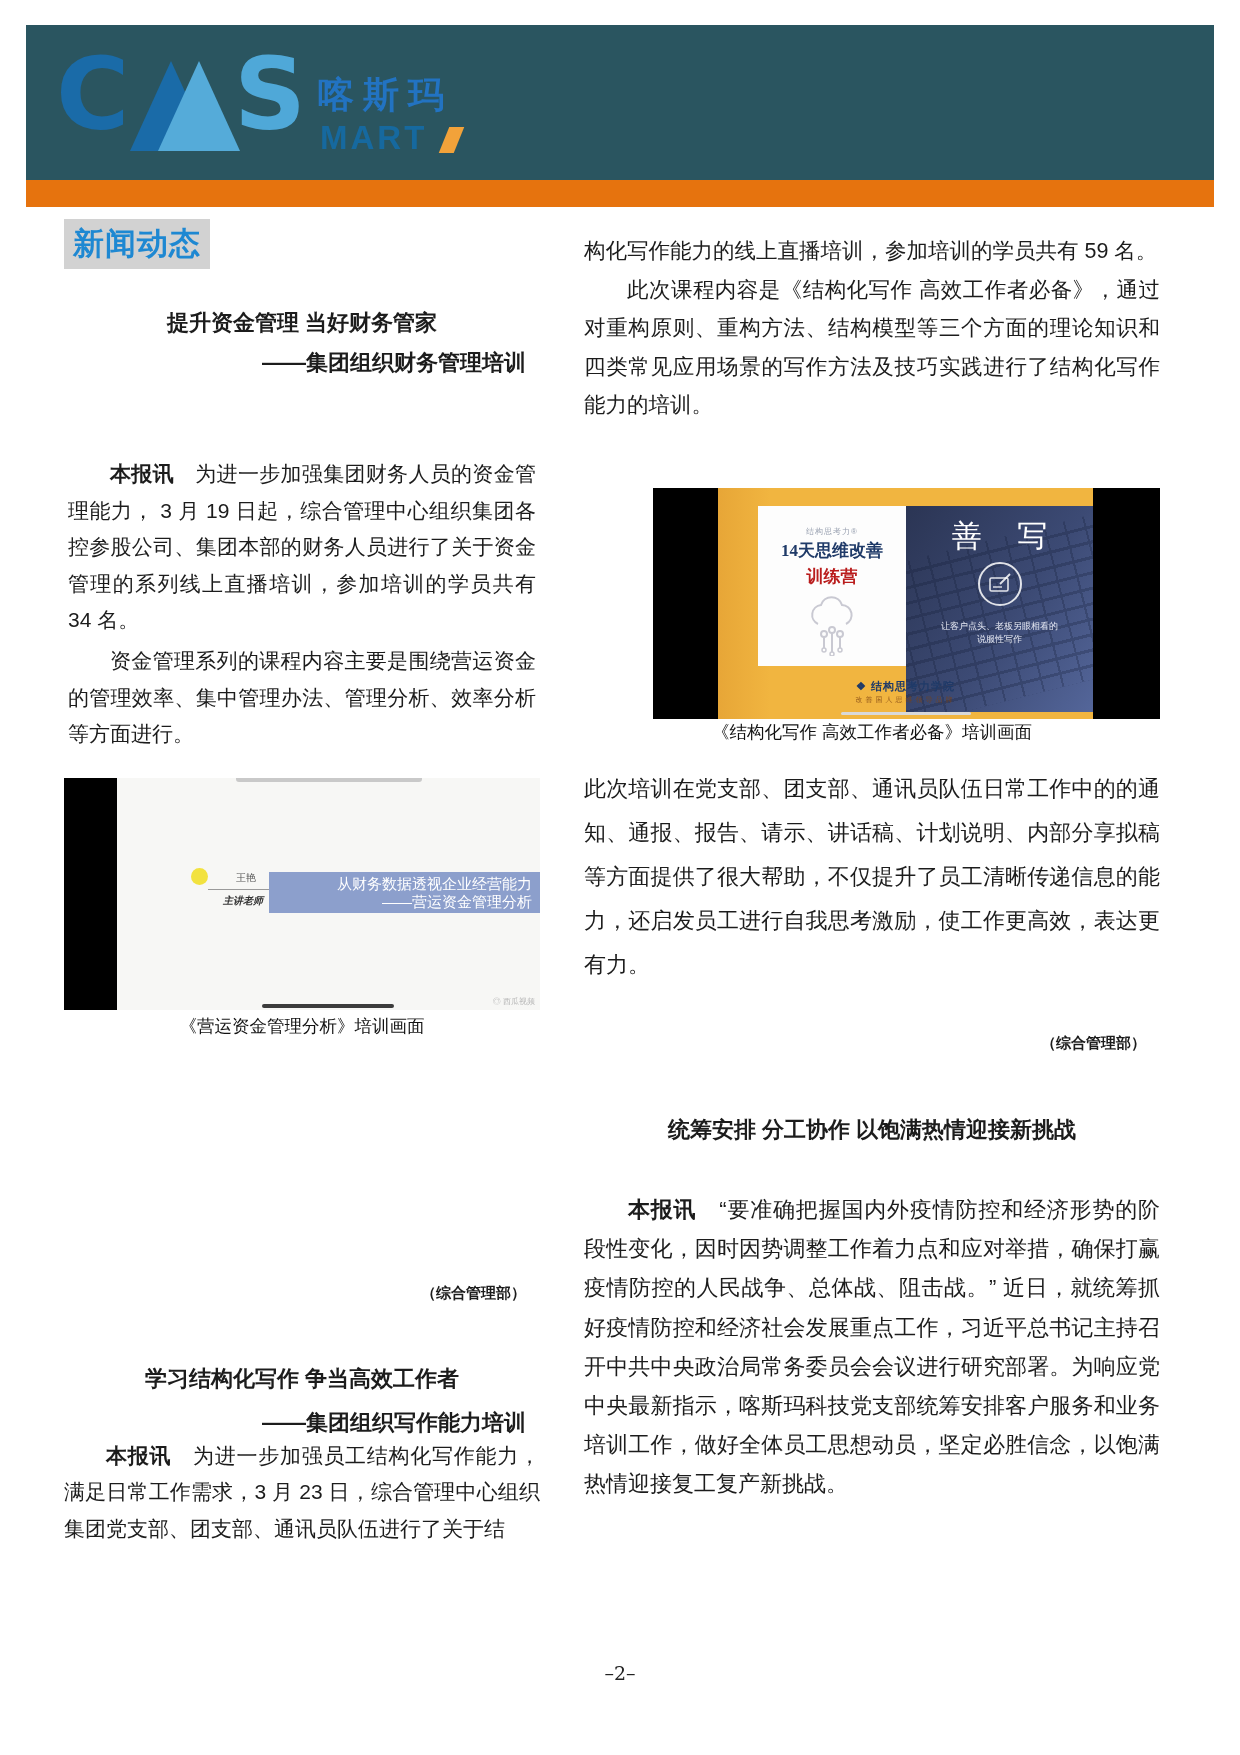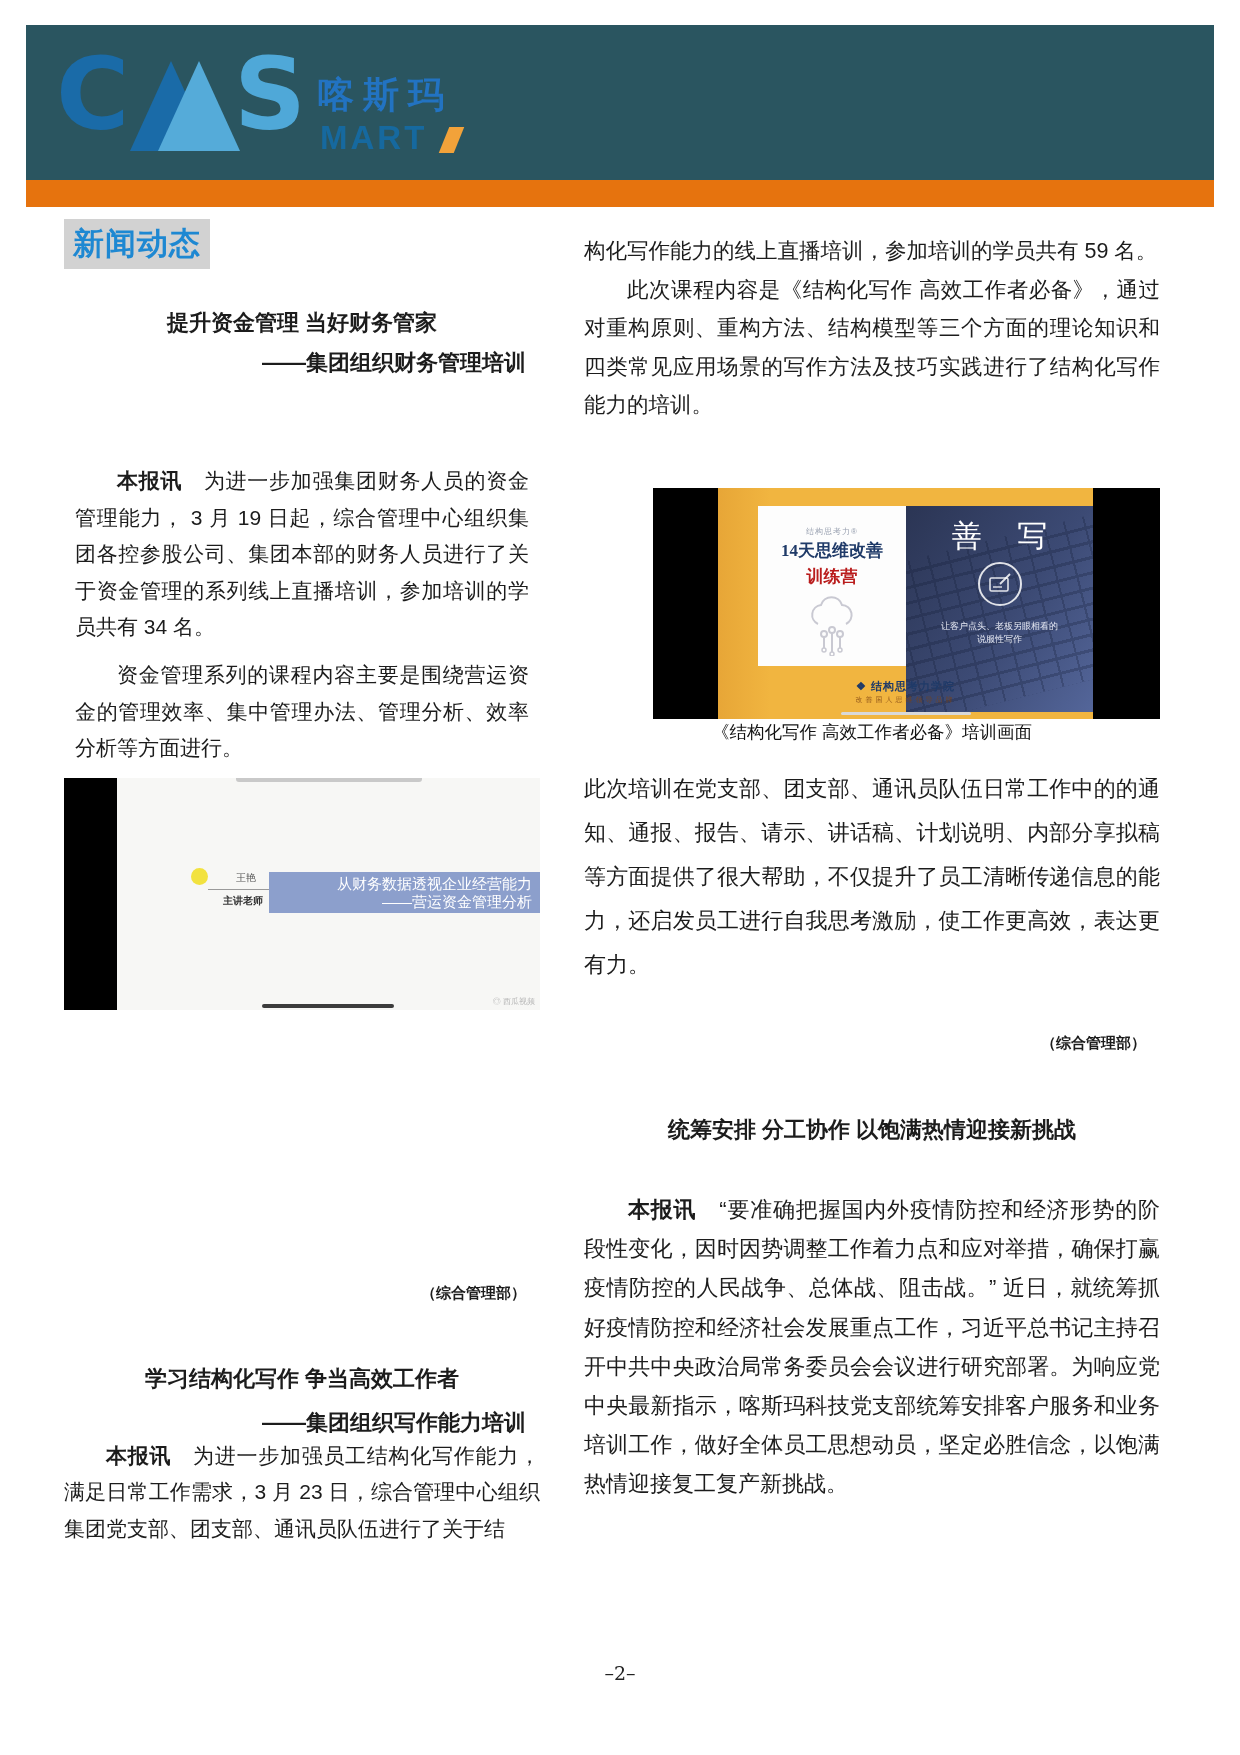--- a/index.html
+++ b/index.html
@@ -30,40 +30,40 @@
               font-size:31px;font-weight:bold;padding:4px 9px;letter-spacing:1px;}
 
   
   .col-left{position:absolute;left:64px;top:0;width:476px;height:1755px;}
   .col-right{position:absolute;left:584px;top:0;width:576px;height:1755px;margin-top:26px;}
   .blk{position:absolute;left:0;width:100%;margin:0;}
   .t-center{text-align:center;font-weight:bold;font-size:22px;}
   .t-right{text-align:right;font-weight:bold;font-size:22px;padding-right:14px;box-sizing:border-box;}
   .sign{text-align:right;font-weight:bold;font-size:15px;padding-right:14px;box-sizing:border-box;}
   .body-l{font-size:21px;line-height:36.6px;text-align:justify;}
-  .body-l p{margin:11px;text-indent:2em;}
+  .body-l p{margin:4px;text-indent:2em;}
   .p3{top:1063px;font-size:21px;line-height:35.2px;text-align:justify;text-indent:2em;}
   .p4{top:1438px;font-size:21px;line-height:36.4px;text-align:justify;text-indent:2em;}
   .body-r{font-size:21.5px;line-height:38.6px;text-align:justify;}
   .body-r p{margin:0;}
   .body-r p.ind{text-indent:2em;}
   .p7{top:741px;font-size:22px;line-height:44px;text-align:justify;}
   .p8{top:1164px;font-size:22px;line-height:39.2px;text-align:justify;text-indent:2em;}
   .caption{text-align:center;font-size:17.5px;color:#111;}
 
   
   .img1{position:absolute;left:0;top:778px;width:476px;height:232px;background:#f7f7f5;}
   .img1-black{position:absolute;left:0;top:0;width:53px;height:100%;background:#000;}
   .img1-topbar{position:absolute;left:172px;top:0;width:186px;height:4px;background:#c9c9c9;
                border-radius:0 0 3px 3px;}
   .img1-dot{position:absolute;left:127px;top:90px;width:17px;height:17px;border-radius:50%;background:#f2e23f;}
   .img1-name{position:absolute;left:150px;top:93px;width:64px;text-align:center;font-size:10px;color:#555;}
   .img1-line{position:absolute;left:144px;top:111px;width:70px;height:1px;background:#9a9a9a;}
   .img1-title{position:absolute;left:144px;top:116px;width:70px;text-align:center;font-size:10px;
-              font-weight:bold;color:#333;}
+              font-weight:bold;color:#333;font-style:italic;}
   .img1-banner{position:absolute;left:205px;top:94px;right:0;height:41px;background:#8c9fcc;color:#fff;
                text-align:right;box-sizing:border-box;padding:3px 8px 0 0;font-size:15px;line-height:18px;}
   .img1-progress{position:absolute;left:198px;top:226px;width:132px;height:4px;background:#3c3c3c;border-radius:2px;}
   .img1-mark{position:absolute;right:5px;top:218px;font-size:8px;color:#b8b8b8;}
 
   
   .img2{position:absolute;left:69px;top:462px;width:507px;height:231px;background:#000;}
   .img2-yellow{position:absolute;left:65px;top:0;width:375px;height:100%;
                background:linear-gradient(90deg,#e7a637 0%,#f1b540 14%,#f1b540 100%);}
   .img2-black-r{position:absolute;left:440px;top:0;right:0;height:100%;background:#000;}
@@ -136,20 +136,21 @@
       <div class="img1-line"></div>
       <div class="img1-title">主讲老师</div>
       <div class="img1-banner">
         <div>从财务数据透视企业经营能力</div>
         <div>——营运资金管理分析</div>
       </div>
       <div class="img1-progress"></div>
       <div class="img1-mark">◎ 西瓜视频</div>
     </div>
 
+    <div class="blk caption" style="top:1014px">《营运资金管理分析》培训画面</div>
 
 
     <div class="blk sign" style="top:1284px">（综合管理部）</div>
 
     <div class="blk t-center" style="top:1364px">学习结构化写作 争当高效工作者</div>
     <div class="blk t-right" style="top:1408px">——集团组织写作能力培训</div>
 
     <div class="blk p4"><b>本报讯</b><span>　为进一步加强员工结构化写作能力，满足日常工作需求，3 月 23 日，综合管理中心组织集团党支部、团支部、通讯员队伍进行了关于结</span></div>
   </div>
 

